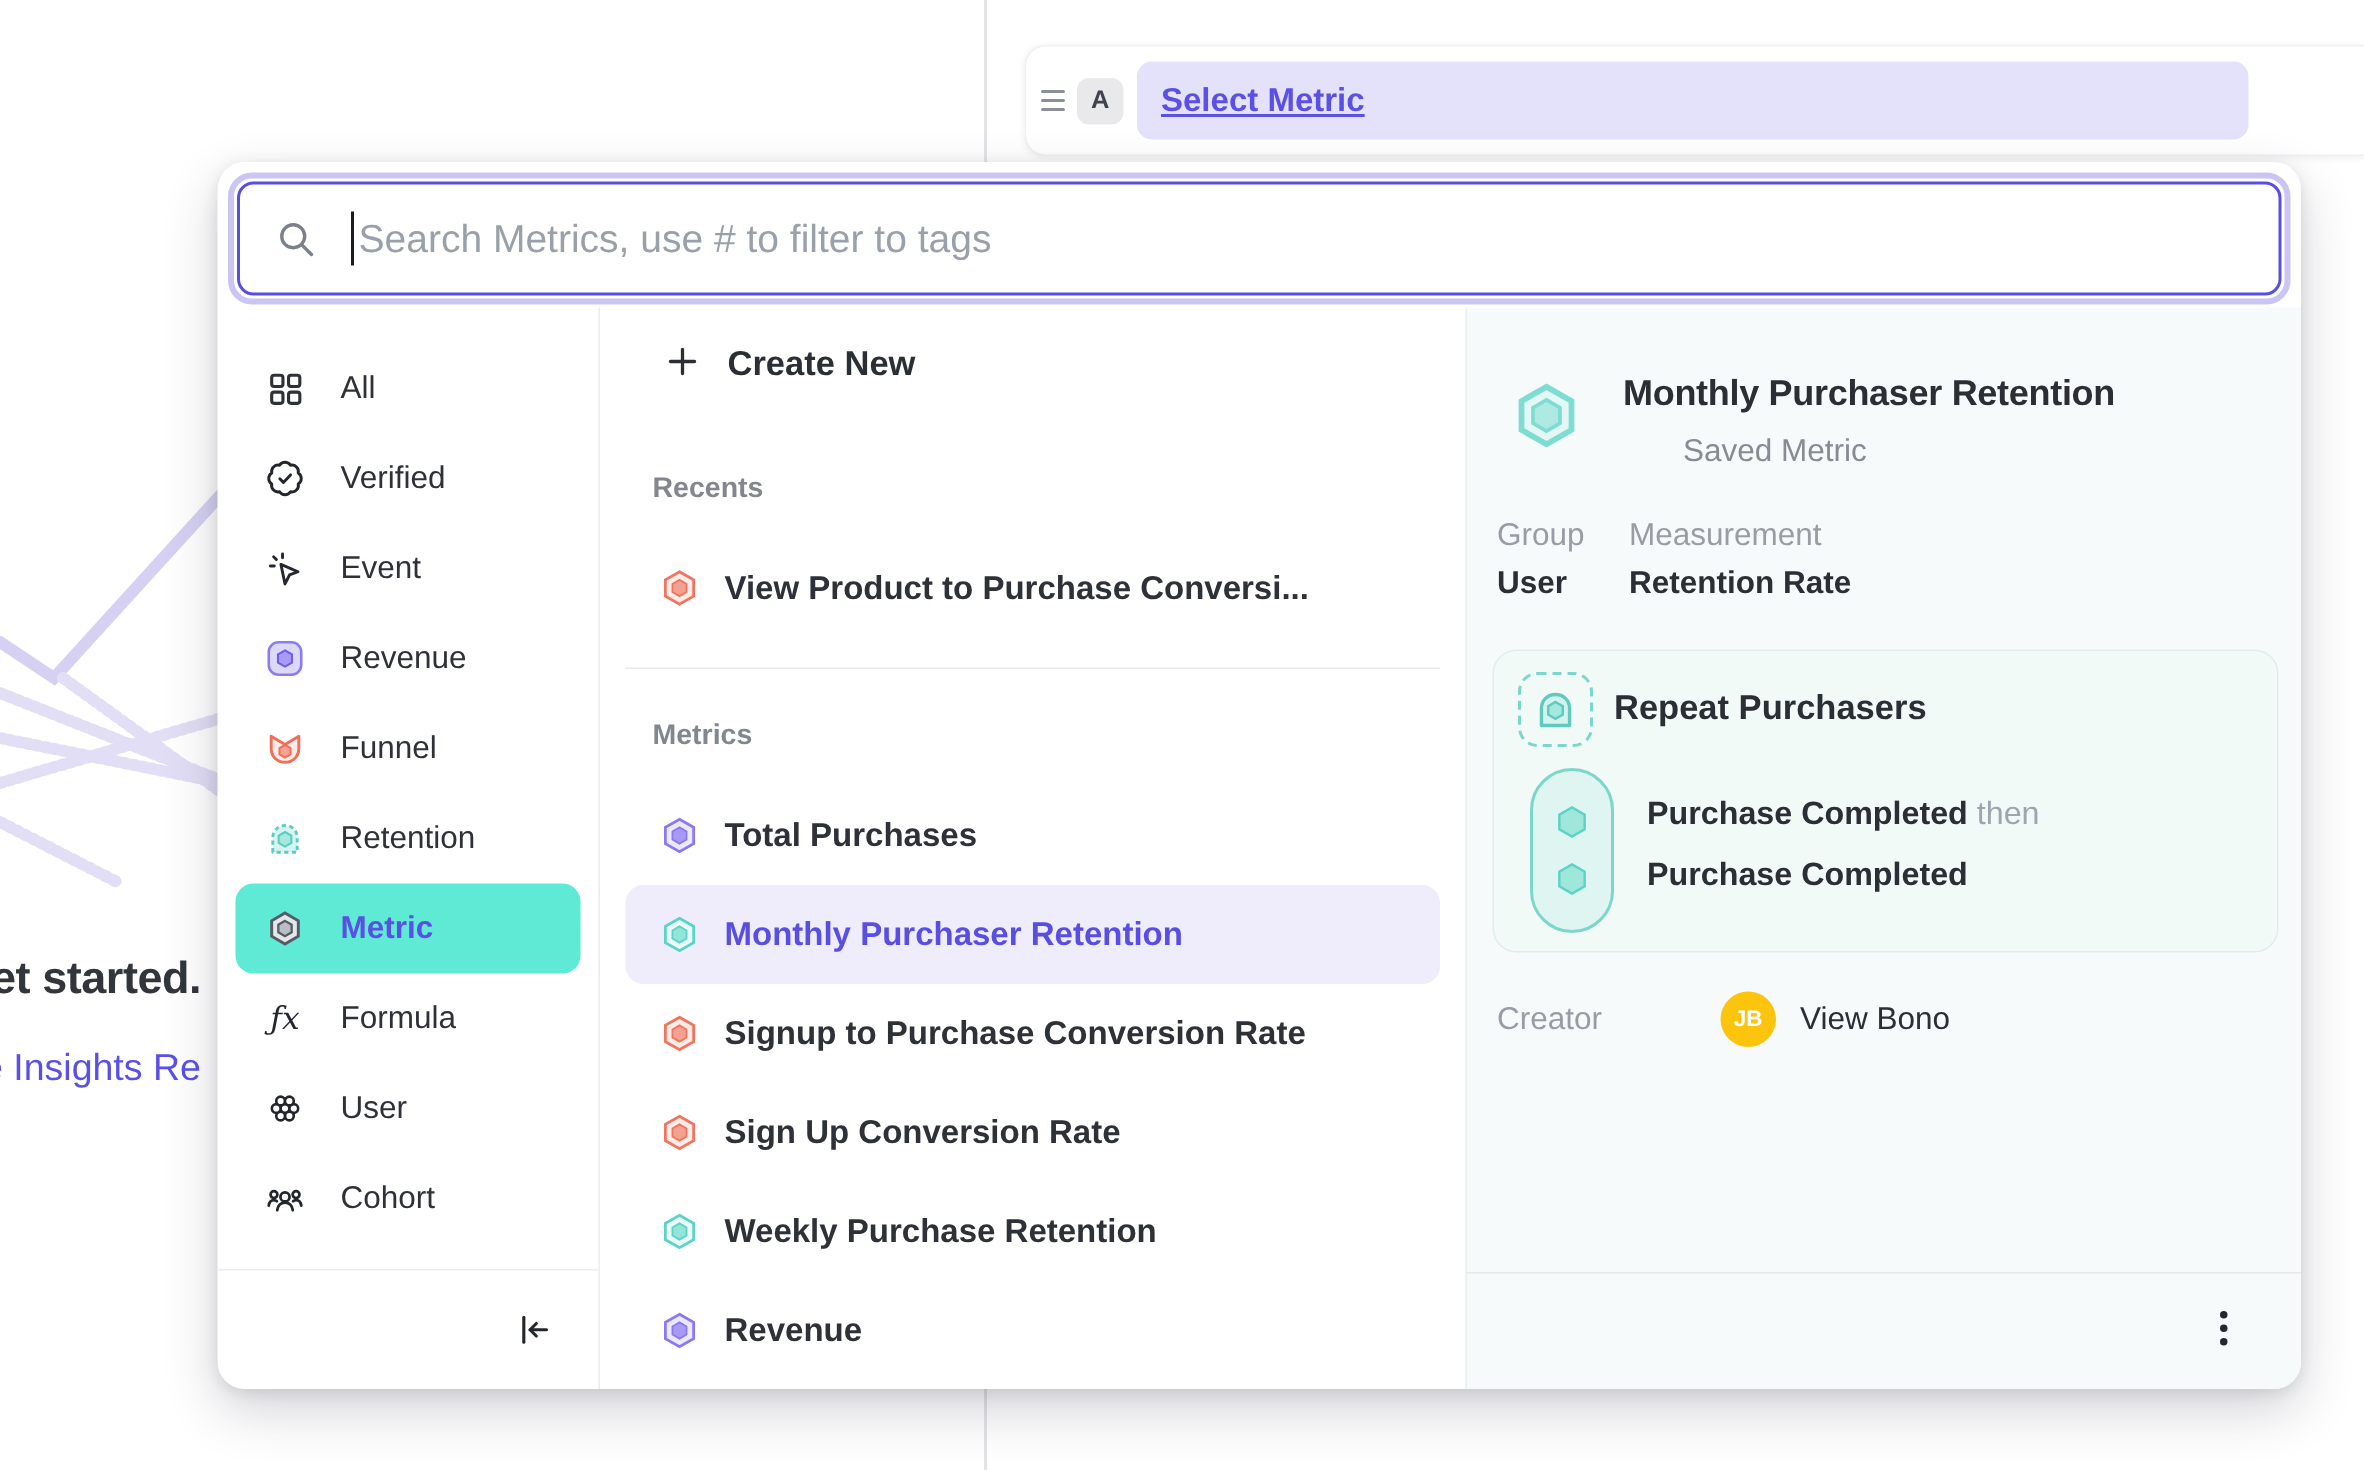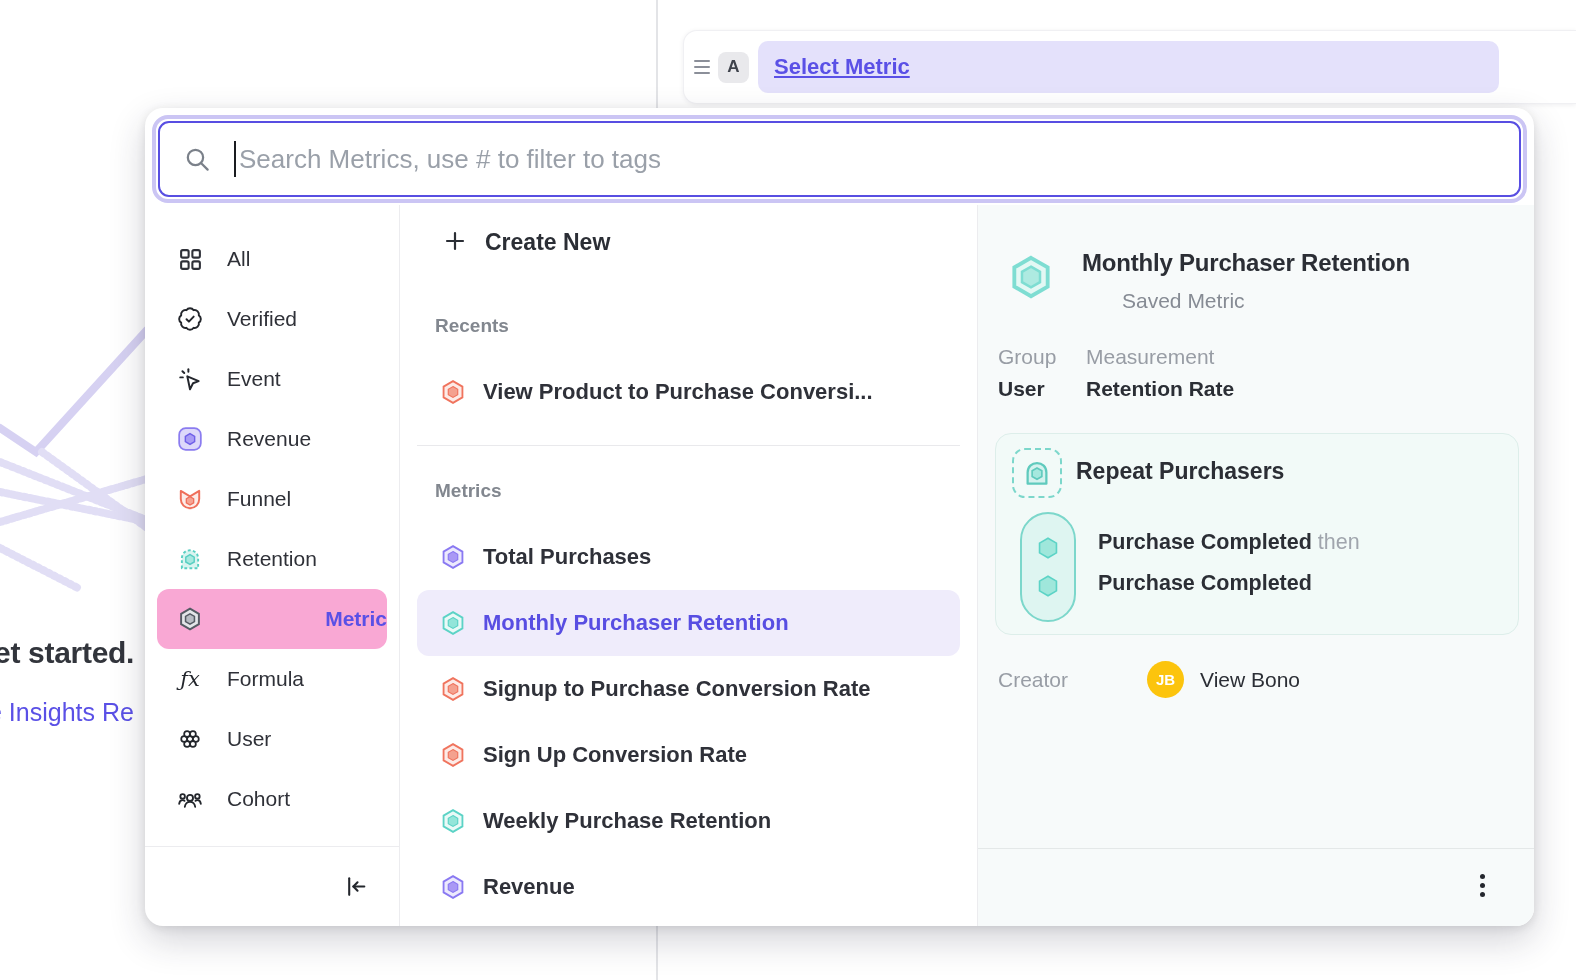--- a/index.html
+++ b/index.html
@@ -29,21 +29,21 @@
   .search-input { flex:1; border:none; outline:none; background:transparent; font-family:"Liberation Sans",sans-serif; font-size:26px; color:#2f3138; margin-left:3px; }
   .search-input::placeholder { color:#9aa0a9; }
 
   .columns { position:absolute; top:97px; left:0; right:0; bottom:0; display:flex; }
 
   
   .sidebar { position:relative; width:255px; border-right:1px solid #ececef; padding-top:24px; flex:0 0 auto; }
   .side-item { height:60px; display:flex; align-items:center; padding-left:32px; cursor:pointer; }
   .side-item .icon { width:26px; height:26px; display:flex; align-items:center; justify-content:center; flex:0 0 auto; }
   .side-item .lbl { margin-left:24px; font-size:21px; font-weight:400; color:#2f3138; }
-  .side-item.selected { margin:0 12px; padding-left:20px; background:#f9a8d4; border-radius:12px;justify-content:space-between; }
+  .side-item.selected { margin:0 12px; padding-left:20px; background:#5eead4; border-radius:12px; }
   .side-item.selected .lbl { color:#5a50e6; font-weight:600; }
   .fx { font-family:"DejaVu Serif", serif; font-style:italic; font-size:21px; color:#23262c; }
   .side-footer { position:absolute; left:0; right:0; bottom:0; height:80px; border-top:1px solid #ececef; display:flex; align-items:center; justify-content:flex-end; padding-right:30px; }
 
   
   .mid { position:relative; width:578px; border-right:1px solid #ececef; padding-top:24px; flex:0 0 auto; }
   .create-row { height:60px; display:flex; align-items:flex-start; padding-left:43px; cursor:pointer; }
   .create-row .lbl { margin-left:18px; font-size:23px; font-weight:700; color:#2b2e35; }
   .sec-label { margin:26px 0 0 35px; font-size:19px; font-weight:600; color:#82878f; height:24px; }
   .sec-label.metrics { margin-top:34px; }

